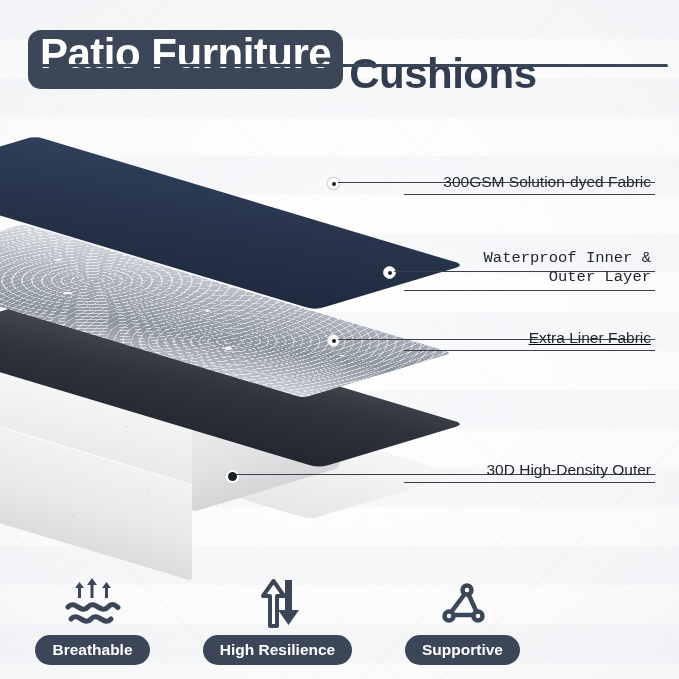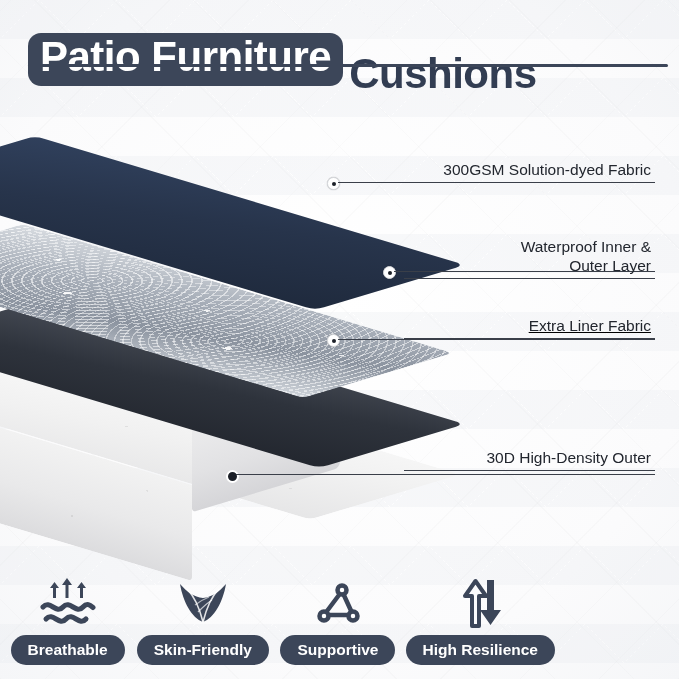--- a/index.html
+++ b/index.html
@@ -38,21 +38,21 @@
     position:absolute;left:28px;top:0;
     display:flex;align-items:center;
     white-space:nowrap;
   }
   .title-badge{
     background:#3c4659;
     color:#ffffff;
     font-size:42px;
     font-weight:700;
     letter-spacing:-0.5px;
-    padding:2px 12px 6px 12px;
+    padding:2px 12px 12px 12px;
     border-radius:13px;
     line-height:1.06;
     font-family:"Liberation Sans", sans-serif;
   }
   .title-plain{
     color:#323d52;
     font-size:42px;
     font-weight:700;
     letter-spacing:-0.5px;
     padding-left:6px;
@@ -67,25 +67,26 @@
   
   .callout{position:absolute;}
   .callout .ctext{
     color:#22262e;
     font-size:15.5px;
     line-height:19px;
     text-align:right;
     white-space:pre-line;
     padding-right:4px;
     padding-bottom:3px;
+    margin-top:12px;
   }
   .callout .crule{height:1px;background:#3a3f49;width:100%;}
 
   #callout-fabric{left:404px;top:160px;width:251px;}
-  #callout-waterproof{left:404px;top:237px;width:251px;}
+  #callout-waterproof{left:404px;top:237px;width:251px;font-family:Liberation Mono, monospace;}
   #callout-liner{left:404px;top:316px;width:251px;text-decoration:underline;}
   #callout-foam{left:404px;top:448px;width:251px;}
 
   
   .leader{position:absolute;height:1px;background:#3a3f49;}
   .marker-ring{
     position:absolute;width:11px;height:11px;border-radius:50%;
     background:#ffffff;border:1px solid #d8dade;
     display:flex;align-items:center;justify-content:center;
     box-shadow:0 0 1px rgba(0,0,0,.35);
@@ -291,56 +292,43 @@
             <path d="M25.5 20 V7 l-3.5 0 5-7 5 7 -3.5 0 V20 z"></path>
             <path d="M40 20 V10 l-3 0 4.5-6 4.5 6 -3 0 V20 z"></path>
           </g>
           <path d="M3 29 C10 21, 16 37, 23 29 C30 21, 36 37, 43 29 C47 24.5, 50 27, 53 29.5" stroke="#3c4659" stroke-width="5" stroke-linecap="round" fill="none"></path>
           <path d="M6 41 C13 33, 19 49, 26 41 C33 33, 39 49, 46 41" stroke="#3c4659" stroke-width="5" stroke-linecap="round" fill="none"></path>
         </svg>
       </div>
       <div class="feature-pill">Breathable</div>
     </div>
 
+
     <div class="feature">
       <div class="feature-icon">
-        <svg width="54" height="50" viewBox="0 0 54 50" fill="none">
-          <path d="M4 6 C7 24, 16 40, 27 44 C38 40, 47 24, 50 6
-                   C43 14, 36 19, 27 20 C18 19, 11 14, 4 6 Z" fill="#3c4659"></path>
-          <path d="M27 44 C24 32, 20 20, 11 11" stroke="#ffffff" stroke-width="1.6" fill="none" opacity=".85"></path>
-          <path d="M27 44 C30 32, 34 20, 43 11" stroke="#ffffff" stroke-width="1.6" fill="none" opacity=".85"></path>
-          <path d="M22 34 C26 30, 31 25, 36 22" stroke="#ffffff" stroke-width="1.3" fill="none" opacity=".7"></path>
-          <path d="M19 27 C23 24, 28 21, 33 19" stroke="#ffffff" stroke-width="1.2" fill="none" opacity=".6"></path>
+        <svg width="48" height="50" viewBox="0 0 48 50" fill="none">
+          <path d="M16 48 V18 H9 L19.5 3 L30 18 H23 V48 Z" fill="none" stroke="#3c4659" stroke-width="4" stroke-linejoin="round"></path>
+          <path d="M24 2 V32 H31 L20.5 47 L10 32 H17 V2 Z" transform="translate(14,0)" fill="#3c4659"></path>
         </svg>
       </div>
-      <div class="feature-pill">Skin-Friendly</div>
+      <div class="feature-pill">High Resilience</div>
     </div>
 
     <div class="feature">
       <div class="feature-icon">
         <svg width="52" height="50" viewBox="0 0 52 50" fill="none">
           <g stroke="#3c4659" stroke-width="4.5" stroke-linecap="round">
             <line x1="30" y1="13" x2="12" y2="37"></line>
             <line x1="30" y1="13" x2="41" y2="37"></line>
             <line x1="12" y1="37" x2="41" y2="37"></line>
           </g>
           <g fill="#ffffff" stroke="#3c4659" stroke-width="4.5">
             <circle cx="30" cy="12" r="4.5"></circle>
             <circle cx="12" cy="38" r="4.5"></circle>
             <circle cx="41" cy="38" r="4.5"></circle>
           </g>
         </svg>
       </div>
       <div class="feature-pill">Supportive</div>
     </div>
 
-    <div class="feature">
-      <div class="feature-icon">
-        <svg width="48" height="50" viewBox="0 0 48 50" fill="none">
-          <path d="M16 48 V18 H9 L19.5 3 L30 18 H23 V48 Z" fill="none" stroke="#3c4659" stroke-width="4" stroke-linejoin="round"></path>
-          <path d="M24 2 V32 H31 L20.5 47 L10 32 H17 V2 Z" transform="translate(14,0)" fill="#3c4659"></path>
-        </svg>
-      </div>
-      <div class="feature-pill">High Resilience</div>
-    </div>
-
   </div>
 </div>
 
 </body></html>

